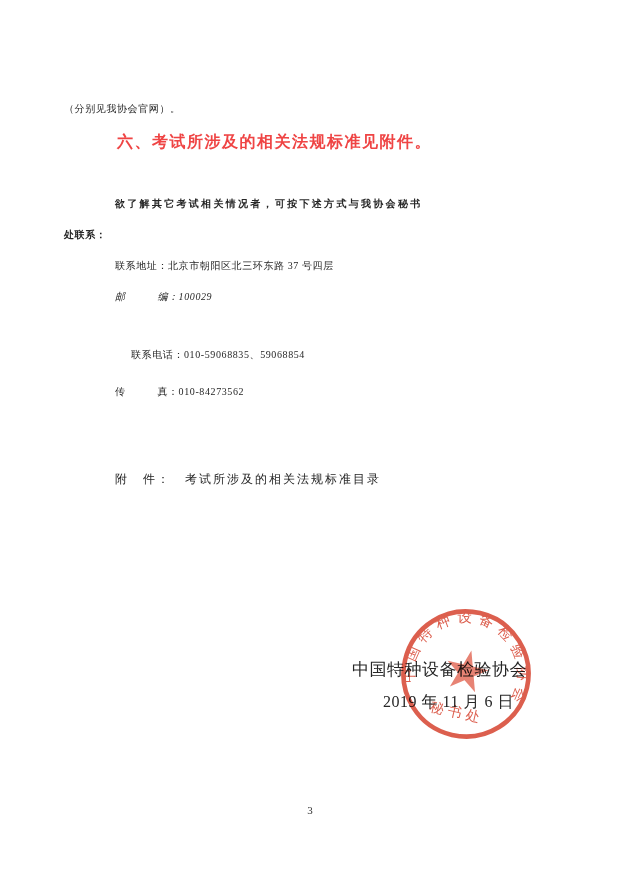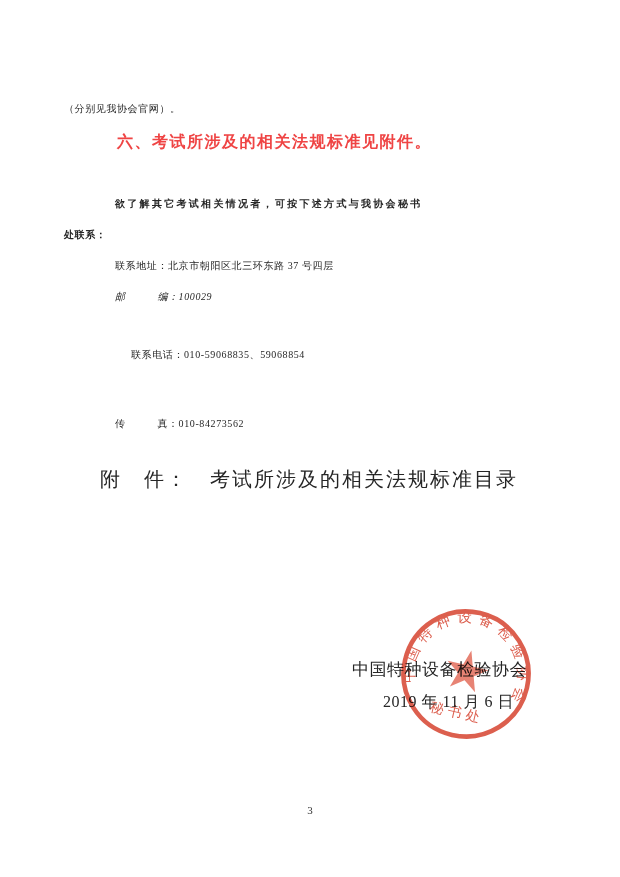--- a/index.html
+++ b/index.html
@@ -25,22 +25,22 @@
     letter-spacing: 0.6px;
   }
   .paren-note   { left: 64px;  top: 98px; }
   .item-six     { left: 117px; top: 131px; font-weight: bold; font-size: 16px; letter-spacing: 1.5px; color: #ef4444; }
   .inquiry-1    { left: 115px; top: 193px; letter-spacing: 2.3px; font-weight: bold; }
   .inquiry-2    { left: 64px;  top: 224px; font-weight: bold; }
   .addr         { left: 115px; top: 255px; }
   .zip          { left: 115px; top: 286px; font-style: italic; }
   .person       { left: 115px; top: 316px; }
   .phone        { left: 115px; top: 344px; margin-left: 16px; }
-  .fax          { left: 115px; top: 381px; margin-top: 32px; }
-  .attachment   { left: 100px; top: 468px; font-size: 20px; letter-spacing: 2px; }
+  .fax          { left: 115px; top: 381px; }
+  .attachment   { left: 115px; top: 468px; font-size: 12px; letter-spacing: 2px; }
   .sig-org      { left: 352px; top: 659px; font-size: 17px; letter-spacing: 0.5px; }
   .sig-date     { left: 383px; top: 691px; font-size: 16px; letter-spacing: 0.5px; text-align: right; }
   .page-number {
     position: absolute;
     left: 0; right: 0;
     top: 804px;
     text-align: center;
     font-size: 11px;
     letter-spacing: 0;
     color: #333;

